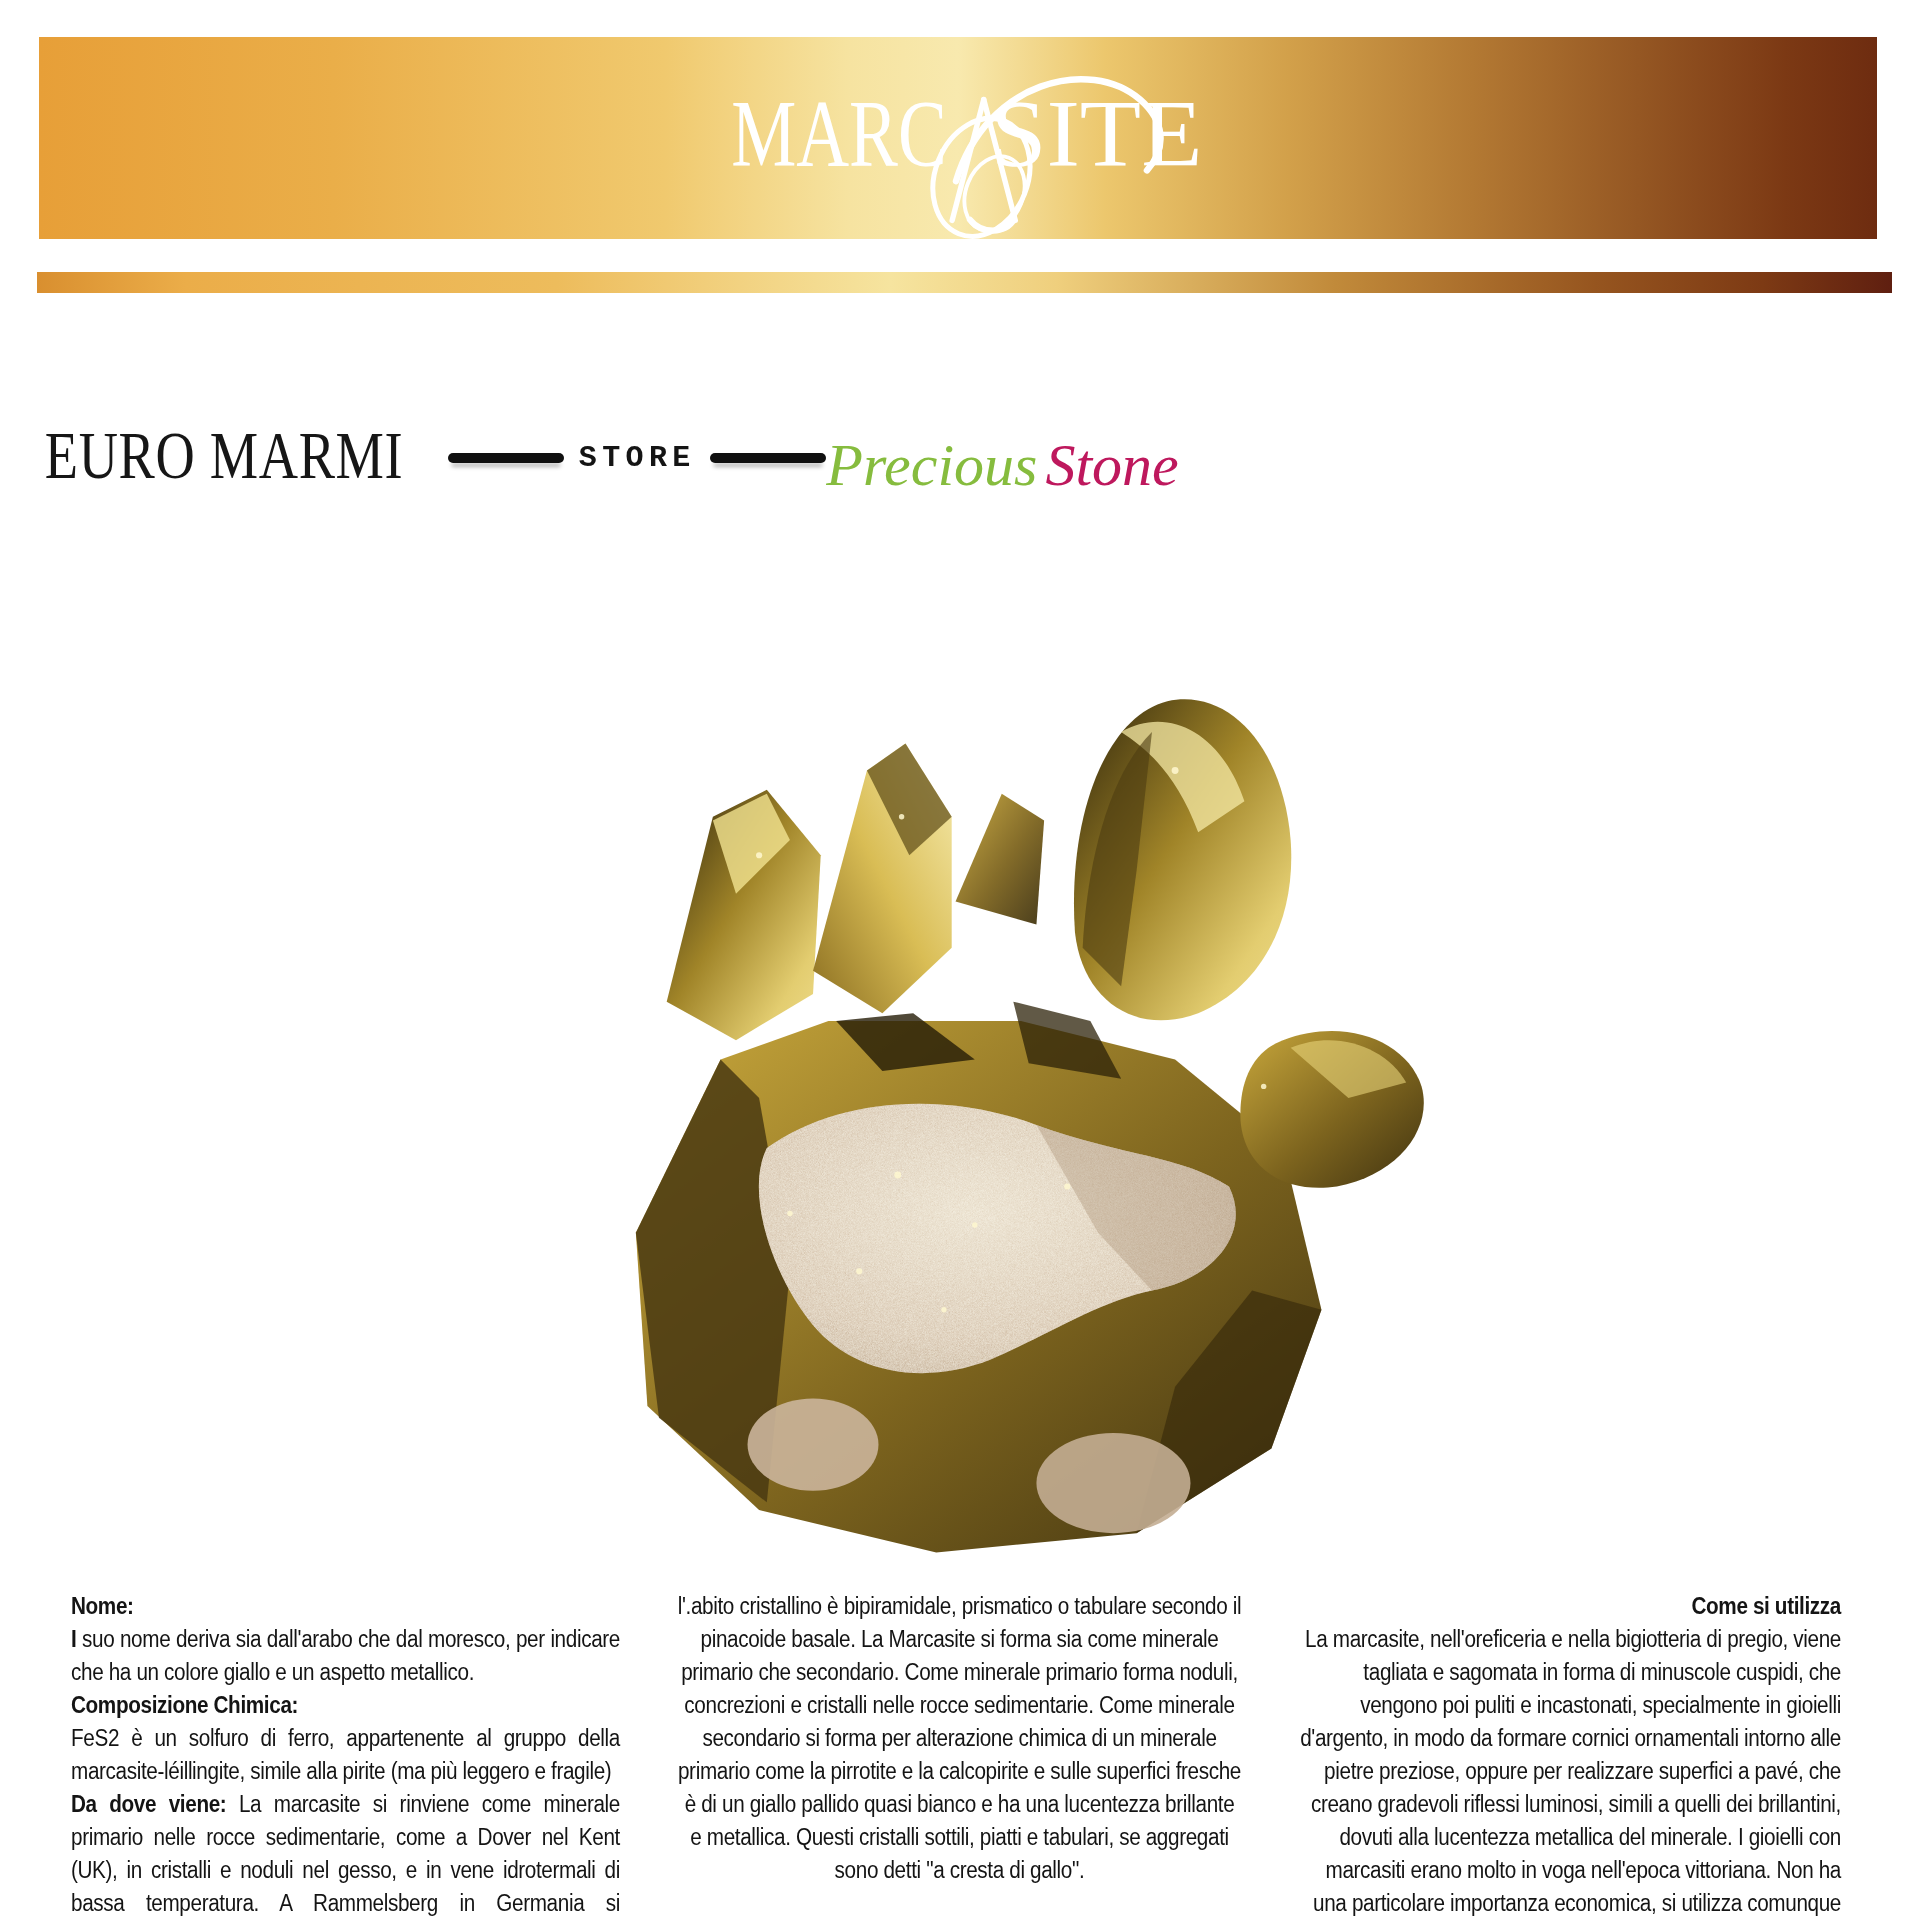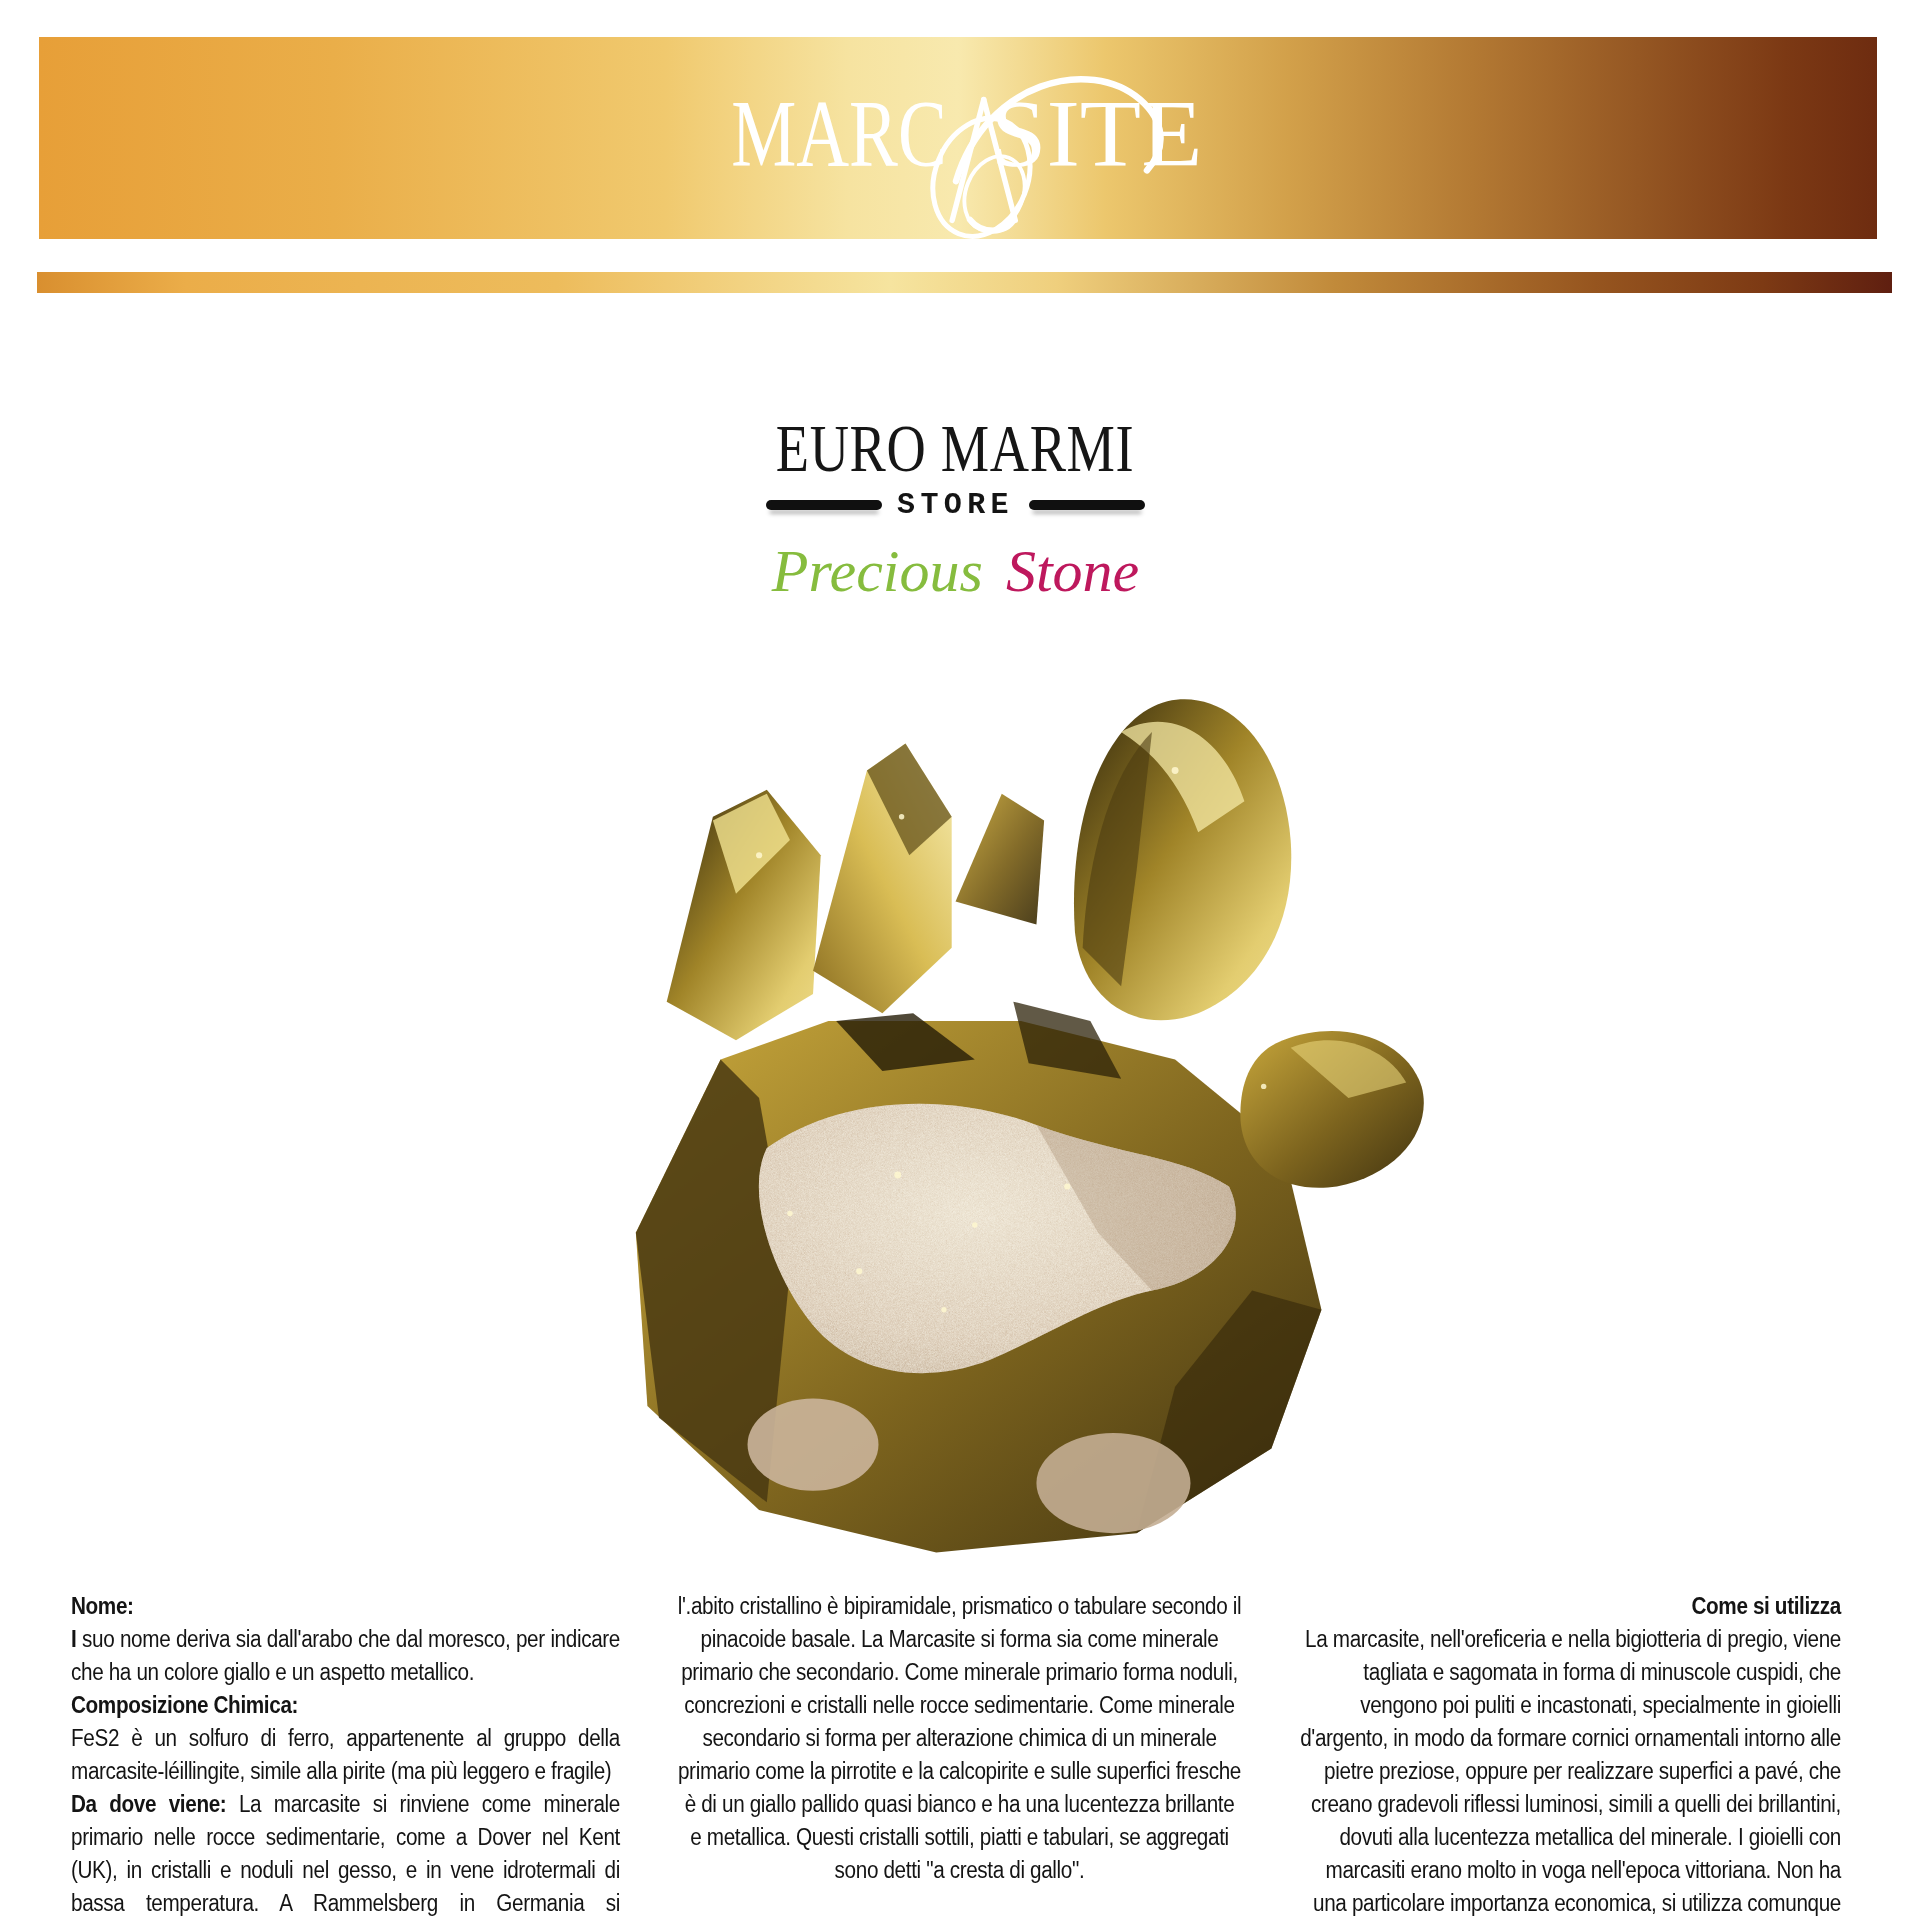--- a/index.html
+++ b/index.html
@@ -10,29 +10,29 @@
   .banner{position:absolute;left:39px;top:37px;width:1838px;height:202px;
     background:linear-gradient(90deg,#e79f38 0%,#eaae49 16%,#f0c96e 34%,#f6e3a0 44%,
       #f8e9ae 50%,#ecc76d 58%,#d2a04a 68%,#b37933 78%,#955723 87%,#7c3914 95%,#6e2c10 100%);}
   .banner-title-svg{position:absolute;left:705px;top:54px;width:539px;height:185px;}
 
   .rule{position:absolute;left:37px;top:272px;width:1855px;height:21px;
     background:linear-gradient(90deg,#d98f2f 0%,#ebad49 8%,#edbc5c 28%,#f6e49f 46%,
       #efcf7d 55%,#c18a3a 70%,#96551f 84%,#7d3a14 93%,#5f1f10 100%);}
 
   
-  .logo{position:absolute;left:0;right:0;top:414px;display:flex;flex-direction:column;align-items:center;}
+  .logo{position:absolute;left:0;right:0;top:414px;display:flex;flex-direction:row;align-items:center;}
   .brand{font-family:"Liberation Serif",serif;font-size:68px;line-height:1;color:#161616;
          letter-spacing:0.8px;transform:scaleX(.8);transform-origin:center top;white-space:nowrap;}
   .store-row{display:flex;align-items:center;margin-top:7.7px;}
   .store-bar{width:116px;height:10px;background:#101010;border-radius:5px;
              box-shadow:0 7px 4.6px -3.5px rgba(0,0,0,.38);}
   .store-text{font-family:Liberation Mono, monospace;font-size:30px;font-weight:bold;
               letter-spacing:5.4px;margin:0 14.6px;color:#141414;line-height:1;}
-  .collection{display:flex;gap:23px;margin-top:21px;font-family:"Liberation Serif",serif;
+  .collection{display:flex;gap:8px;margin-top:21px;font-family:"Liberation Serif",serif;
               font-style:italic;font-size:60px;line-height:1;white-space:nowrap;}
   .w-green{color:#86bc3e}.w-orange{color:#be185d}.w-blue{color:#2e3d96}
 
   
   .photo{position:absolute;left:520px;top:655px;width:925px;height:909px;}
 
   
   .cols{position:absolute;top:1590px;left:0;width:1911px;height:809px;
         font-size:23px;line-height:33px;letter-spacing:-0.4px;}
   .col{position:absolute;top:0;}

